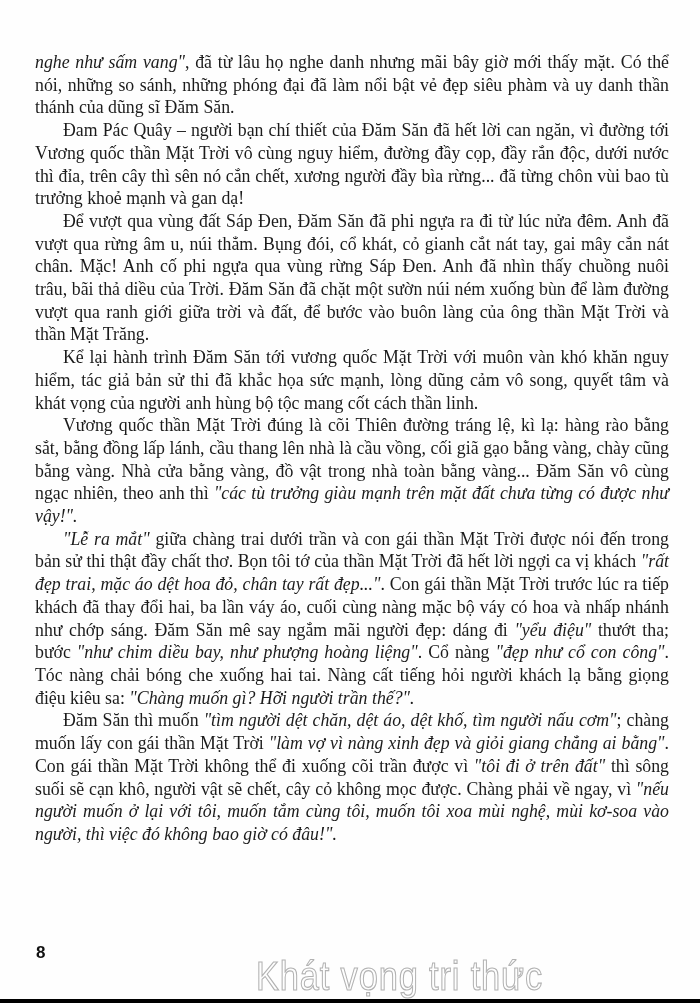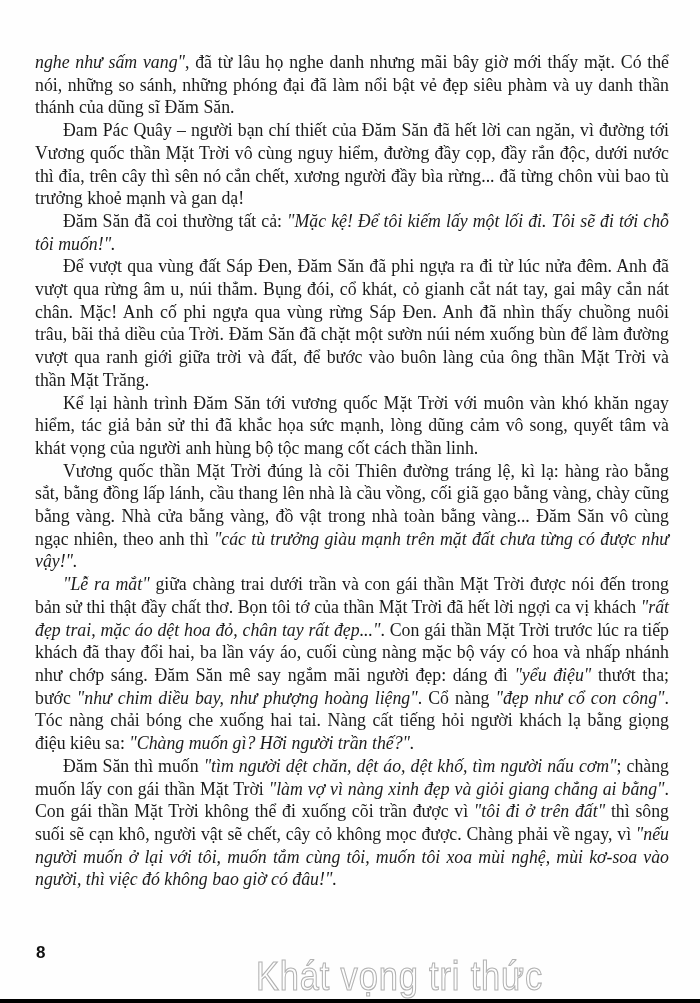--- a/index.html
+++ b/index.html
@@ -76,23 +76,22 @@
   }
 </style>
 </head>
 <body>
 
 <div class="page">
 
   <main class="text-block">
       <p class="para"><span class="seg italic">nghe như sấm vang"</span><span class="seg">, đã từ lâu họ nghe danh nhưng mãi bây giờ mới thấy mặt. Có thể nói, những so sánh, những phóng đại đã làm nổi bật vẻ đẹp siêu phàm và uy danh thần thánh của dũng sĩ Đăm Săn.</span></p>
       <p class="para indent"><span class="seg">Đam Pác Quây – người bạn chí thiết của Đăm Săn đã hết lời can ngăn, vì đường tới Vương quốc thần Mặt Trời vô cùng nguy hiểm, đường đầy cọp, đầy rắn độc, dưới nước thì đỉa, trên cây thì sên nó cắn chết, xương người đầy bìa rừng... đã từng chôn vùi bao tù trưởng khoẻ mạnh và gan dạ!</span></p>
-      <p class="para indent"><span class="seg">Đăm Săn đã coi thường tất cả: </span><span class="seg italic">"Mặc kệ! Để tôi kiếm lấy một lối đi. Tôi sẽ đi tới chỗ tôi muốn!".</span></p>
       <p class="para indent"><span class="seg">Để vượt qua vùng đất Sáp Đen, Đăm Săn đã phi ngựa ra đi từ lúc nửa đêm. Anh đã vượt qua rừng âm u, núi thẳm. Bụng đói, cổ khát, cỏ gianh cắt nát tay, gai mây cắn nát chân. Mặc! Anh cố phi ngựa qua vùng rừng Sáp Đen. Anh đã nhìn thấy chuồng nuôi trâu, bãi thả diều của Trời. Đăm Săn đã chặt một sườn núi ném xuống bùn để làm đường vượt qua ranh giới giữa trời và đất, để bước vào buôn làng của ông thần Mặt Trời và thần Mặt Trăng.</span></p>
-      <p class="para indent"><span class="seg">Kể lại hành trình Đăm Săn tới vương quốc Mặt Trời với muôn vàn khó khăn ngay hiểm, tác giả bản sử thi đã khắc họa sức mạnh, lòng dũng cảm vô song, quyết tâm và khát vọng của người anh hùng bộ tộc mang cốt cách thần linh.</span></p>
+      <p class="para indent"><span class="seg">Kể lại hành trình Đăm Săn tới vương quốc Mặt Trời với muôn vàn khó khăn nguy hiểm, tác giả bản sử thi đã khắc họa sức mạnh, lòng dũng cảm vô song, quyết tâm và khát vọng của người anh hùng bộ tộc mang cốt cách thần linh.</span></p>
       <p class="para indent"><span class="seg">Vương quốc thần Mặt Trời đúng là cõi Thiên đường tráng lệ, kì lạ: hàng rào bằng sắt, bằng đồng lấp lánh, cầu thang lên nhà là cầu vồng, cối giã gạo bằng vàng, chày cũng bằng vàng. Nhà cửa bằng vàng, đồ vật trong nhà toàn bằng vàng... Đăm Săn vô cùng ngạc nhiên, theo anh thì </span><span class="seg italic">"các tù trưởng giàu mạnh trên mặt đất chưa từng có được như vậy!".</span></p>
       <p class="para indent"><span class="seg italic">"Lễ ra mắt"</span><span class="seg"> giữa chàng trai dưới trần và con gái thần Mặt Trời được nói đến trong bản sử thi thật đầy chất thơ. Bọn tôi tớ của thần Mặt Trời đã hết lời ngợi ca vị khách </span><span class="seg italic">"rất đẹp trai, mặc áo dệt hoa đỏ, chân tay rất đẹp..."</span><span class="seg">. Con gái thần Mặt Trời trước lúc ra tiếp khách đã thay đổi hai, ba lần váy áo, cuối cùng nàng mặc bộ váy có hoa và nhấp nhánh như chớp sáng. Đăm Săn mê say ngắm mãi người đẹp: dáng đi </span><span class="seg italic">"yểu điệu"</span><span class="seg"> thướt tha; bước </span><span class="seg italic">"như chim diều bay, như phượng hoàng liệng"</span><span class="seg">. Cổ nàng </span><span class="seg italic">"đẹp như cổ con công"</span><span class="seg">. Tóc nàng chải bóng che xuống hai tai. Nàng cất tiếng hỏi người khách lạ bằng giọng điệu kiêu sa: </span><span class="seg italic">"Chàng muốn gì? Hỡi người trần thế?".</span></p>
       <p class="para indent"><span class="seg">Đăm Săn thì muốn </span><span class="seg italic">"tìm người dệt chăn, dệt áo, dệt khố, tìm người nấu cơm"</span><span class="seg">; chàng muốn lấy con gái thần Mặt Trời </span><span class="seg italic">"làm vợ vì nàng xinh đẹp và giỏi giang chẳng ai bằng"</span><span class="seg">. Con gái thần Mặt Trời không thể đi xuống cõi trần được vì </span><span class="seg italic">"tôi đi ở trên đất"</span><span class="seg"> thì sông suối sẽ cạn khô, người vật sẽ chết, cây cỏ không mọc được. Chàng phải về ngay, vì </span><span class="seg italic">"nếu người muốn ở lại với tôi, muốn tắm cùng tôi, muốn tôi xoa mùi nghệ, mùi kơ-soa vào người, thì việc đó không bao giờ có đâu!".</span></p>
     </main>
 
 
   <div class="wm wm-slogan">Khát vọng tri thức</div>
 
   <div class="page-number">8</div>
 

